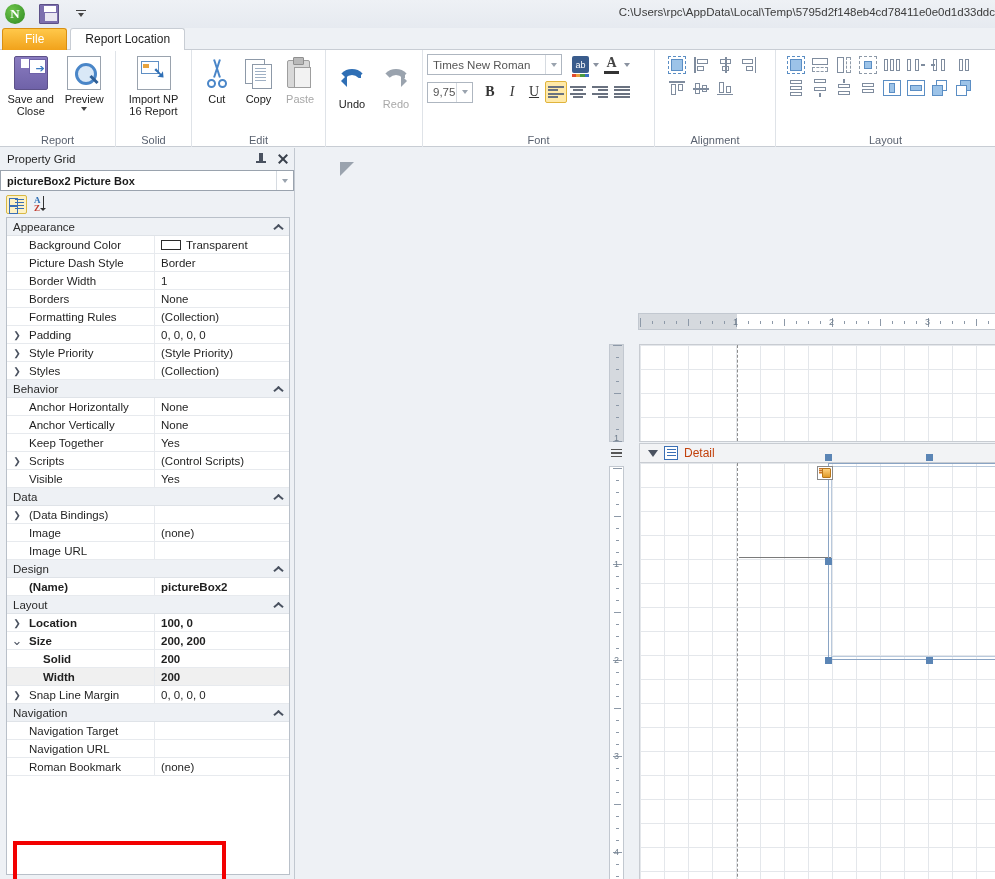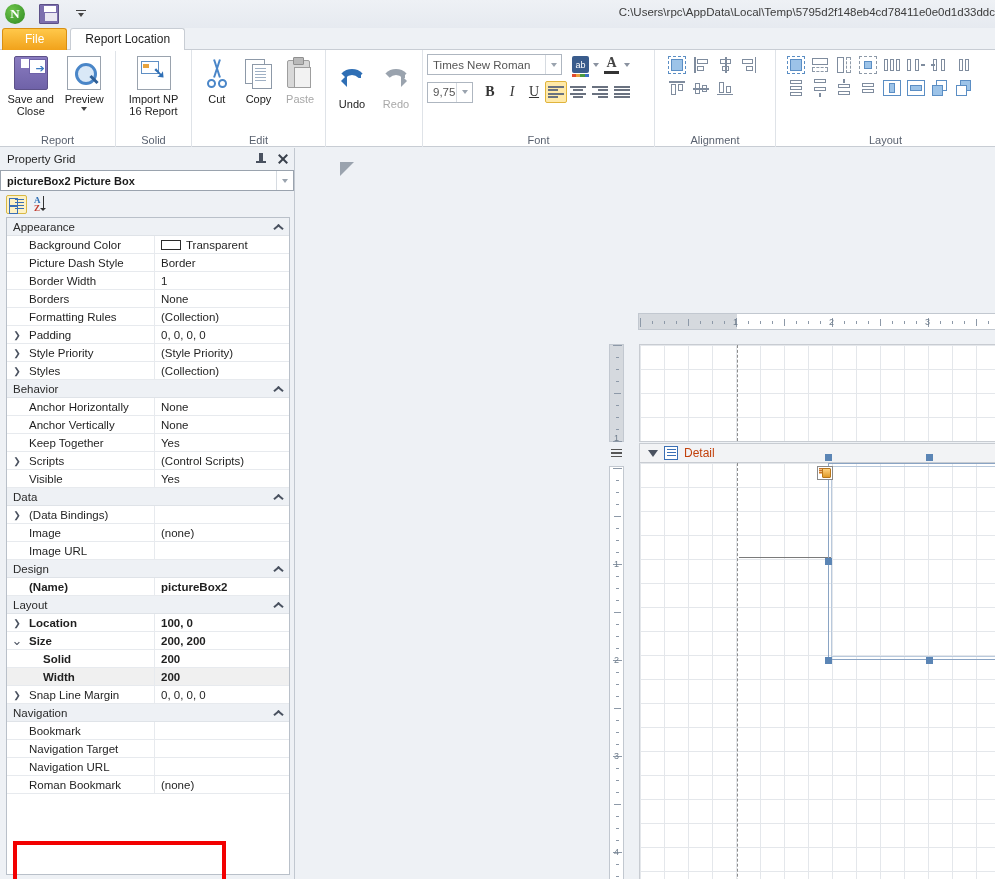--- a/index.html
+++ b/index.html
@@ -847,27 +847,20 @@
         <div class="prop-row">
           <span class="expander">❯</span>
           <span class="pname">Snap Line Margin</span>
           <span class="pval">
             <span>0, 0, 0, 0</span>
           </span>
         </div>
         <div class="cat-row">
           <span>Navigation</span>
           <span class="exp"></span>
-        </div>
-        <div class="prop-row">
-          <span class="expander"></span>
-          <span class="pname">Bookmark</span>
-          <span class="pval">
-            <span></span>
-          </span>
         </div>
         <div class="prop-row">
           <span class="expander"></span>
           <span class="pname">Navigation Target</span>
           <span class="pval">
             <span></span>
           </span>
         </div>
         <div class="prop-row">
           <span class="expander"></span>

